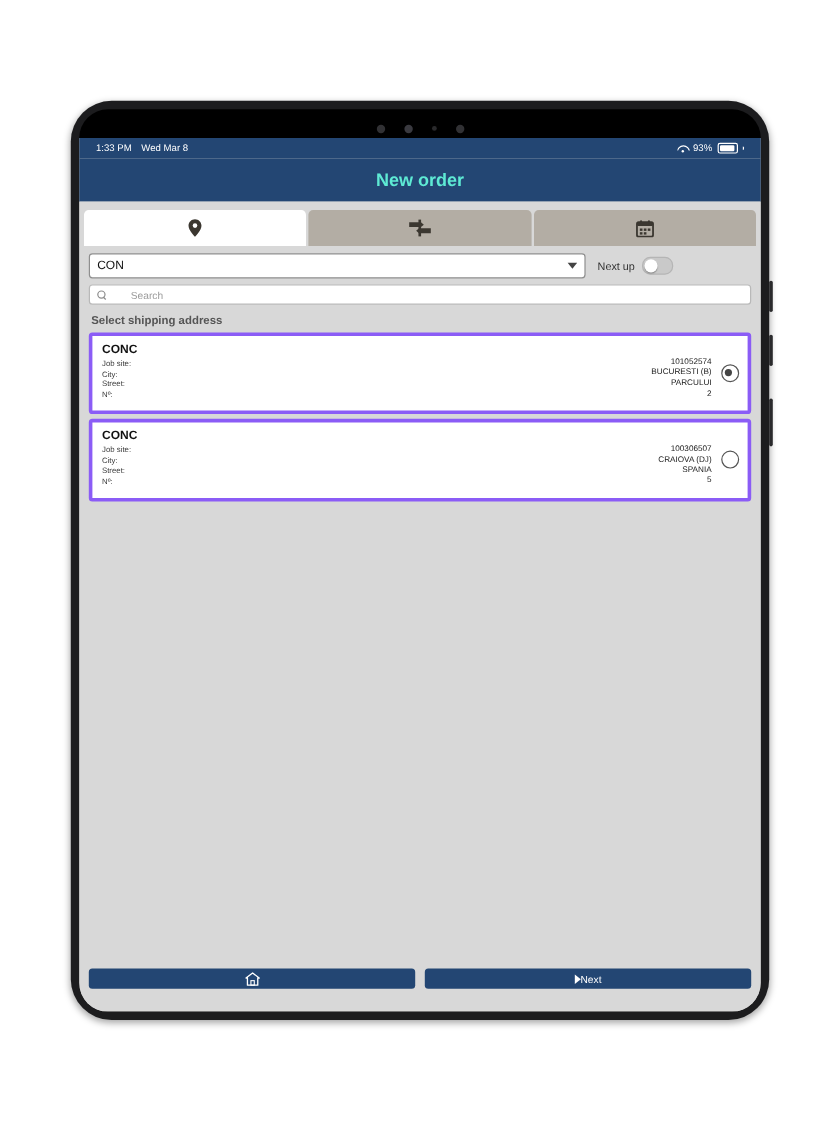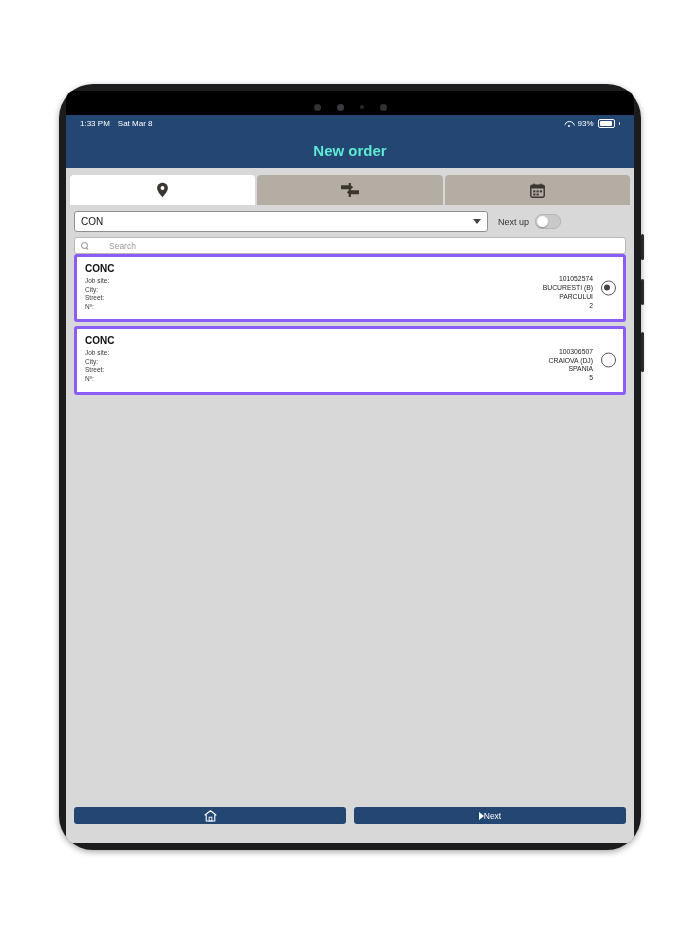--- a/index.html
+++ b/index.html
@@ -30,21 +30,21 @@
     border-radius: 34px;
     box-shadow: 0 2px 6px rgba(0,0,0,0.35);
   }
   .device-inner {
     position: absolute;
     left: 7px;
     top: 7px;
     right: 7px;
     bottom: 7px;
     background: #000000;
-    border-radius: 8px;
+    border-radius: 24px;
     overflow: hidden;
   }
   .side-button {
     position: absolute;
     background: #2a2a2c;
     border-radius: 2px;
   }
   .sb1 { right: -3px; top: 150px; width: 3px; height: 26px; }
   .sb2 { right: -3px; top: 195px; width: 3px; height: 26px; }
   .sb3 { right: -3px; top: 248px; width: 3px; height: 40px; }
@@ -386,21 +386,21 @@
         <span class="cam-dot lens"></span>
         <span class="cam-dot small"></span>
         <span class="cam-dot"></span>
       </div>
 
       <div class="screen" style="top:24px; height:calc(100% - 24px);">
 
         <div class="statusbar">
           <div class="status-left">
             <span>1:33 PM</span>
-            <span>Sat Mar 8</span>
+            <span>Wed Mar 8</span>
           </div>
           <div class="status-right">
             <span class="wifi-icon"></span>
             <span>93%</span>
             <span class="batt"></span>
               <span class="batt-cap"></span>
           </div>
         </div>
 
         <div class="titlebar">New order</div>
@@ -457,20 +457,21 @@
             </div>
 
             <div class="search-row">
               <div class="search-box">
                 <span class="mag"></span>
                 <span class="ph">Search</span>
               </div>
             </div>
           </div>
 
+          <div class="section-label">Select shipping address</div>
 
           <div class="cards">
 
             <div class="card">
               <div class="card-left">
                 <div class="card-title">CONC</div>
                 <div class="kv">Job site:</div>
                 <div class="kv">City:</div>
                 <div class="kv">Street:</div>
                 <div class="kv">Nº:</div>

